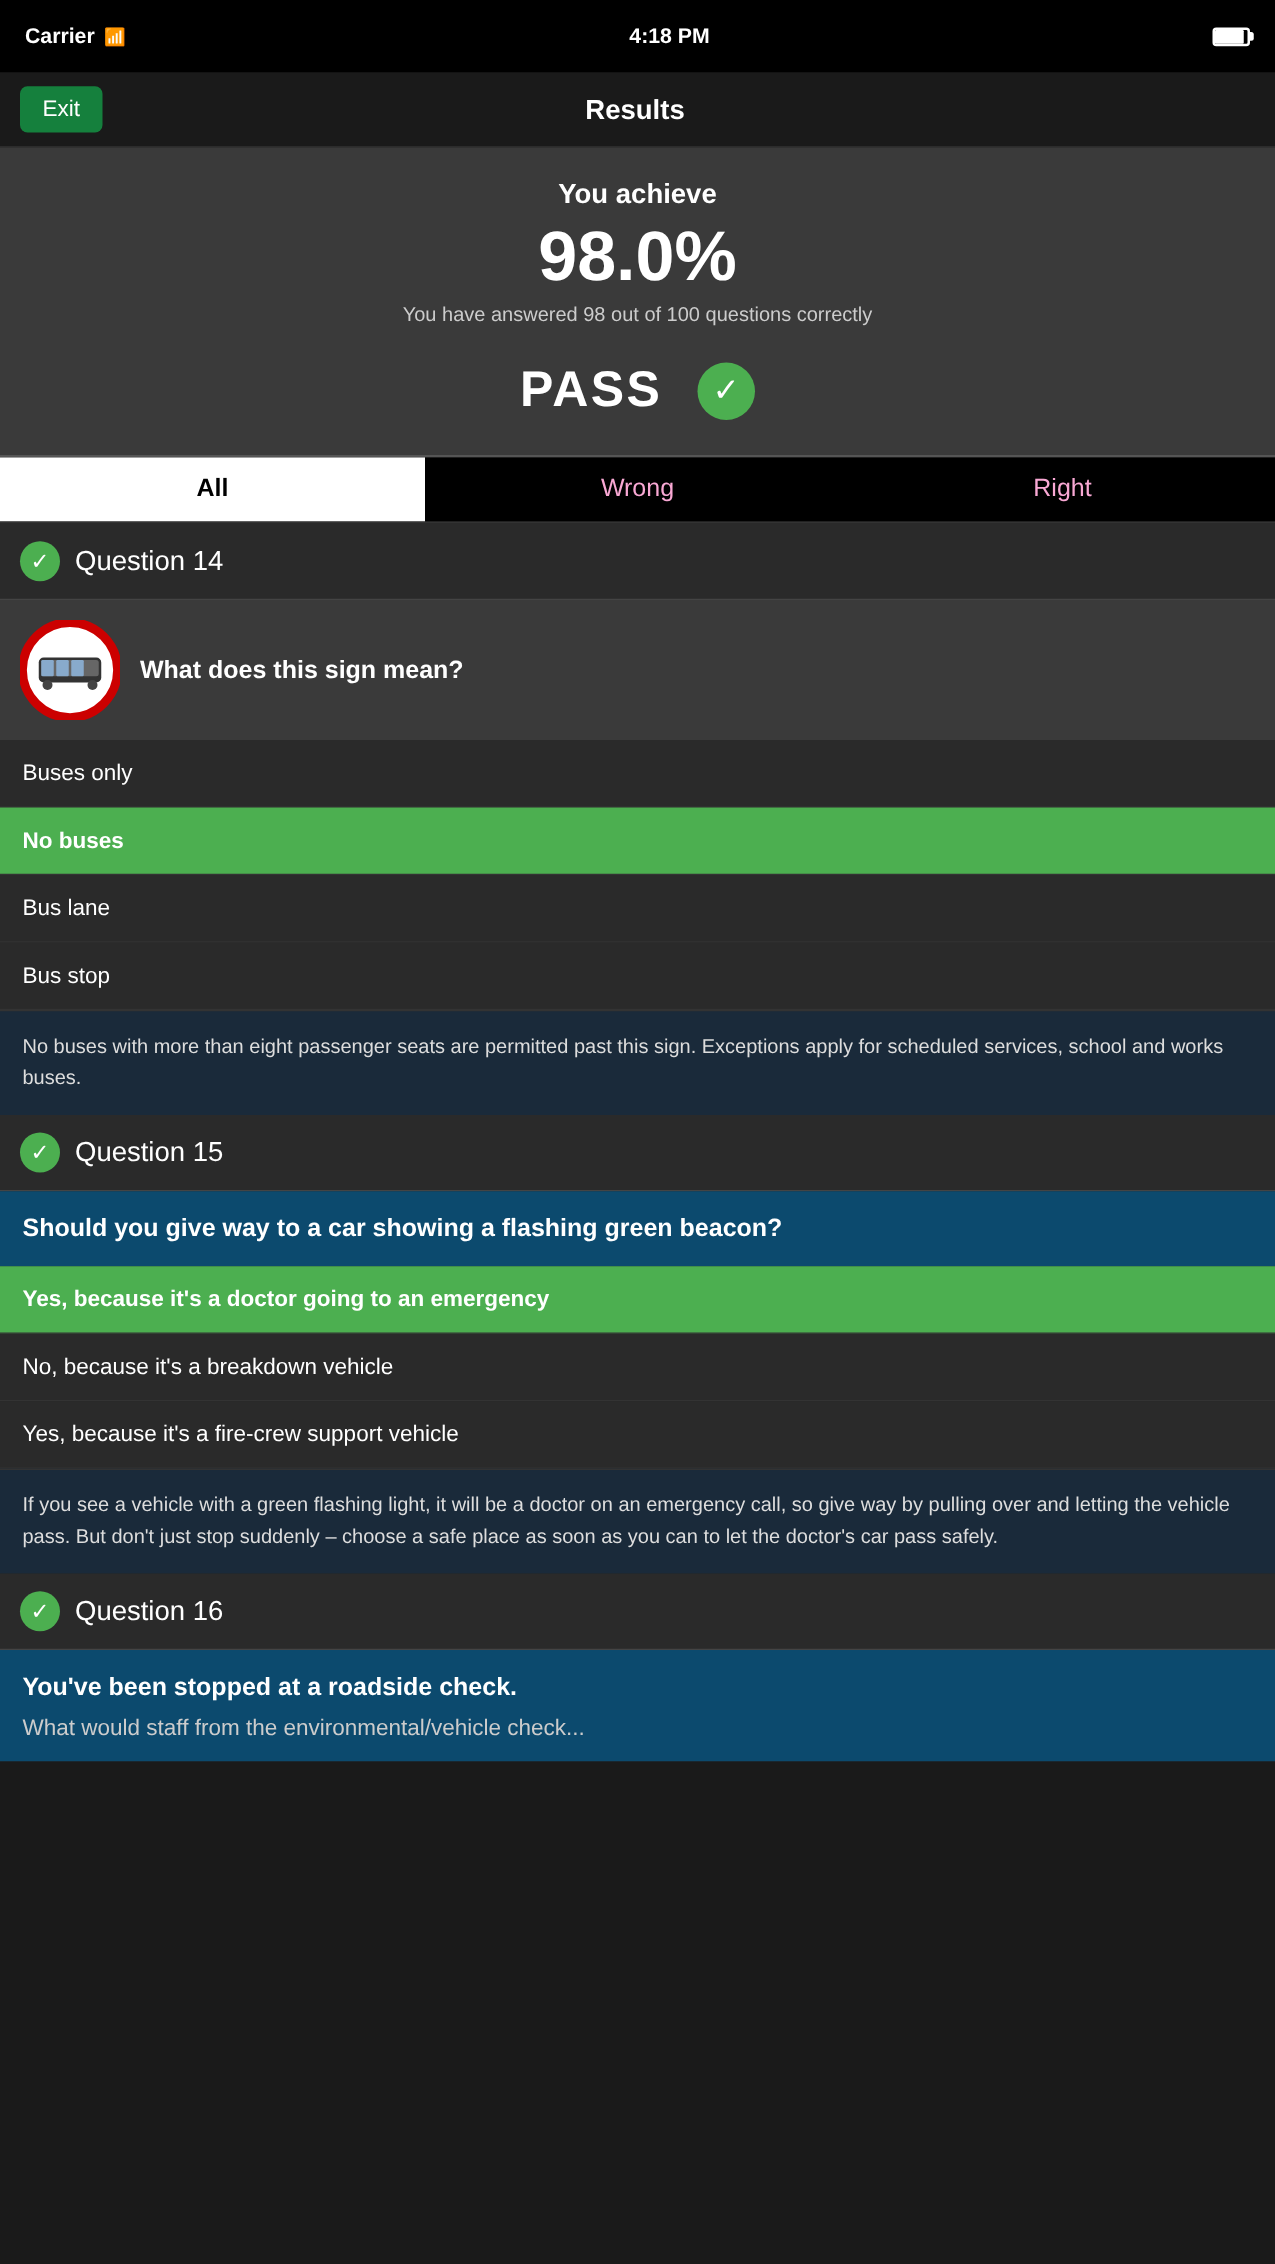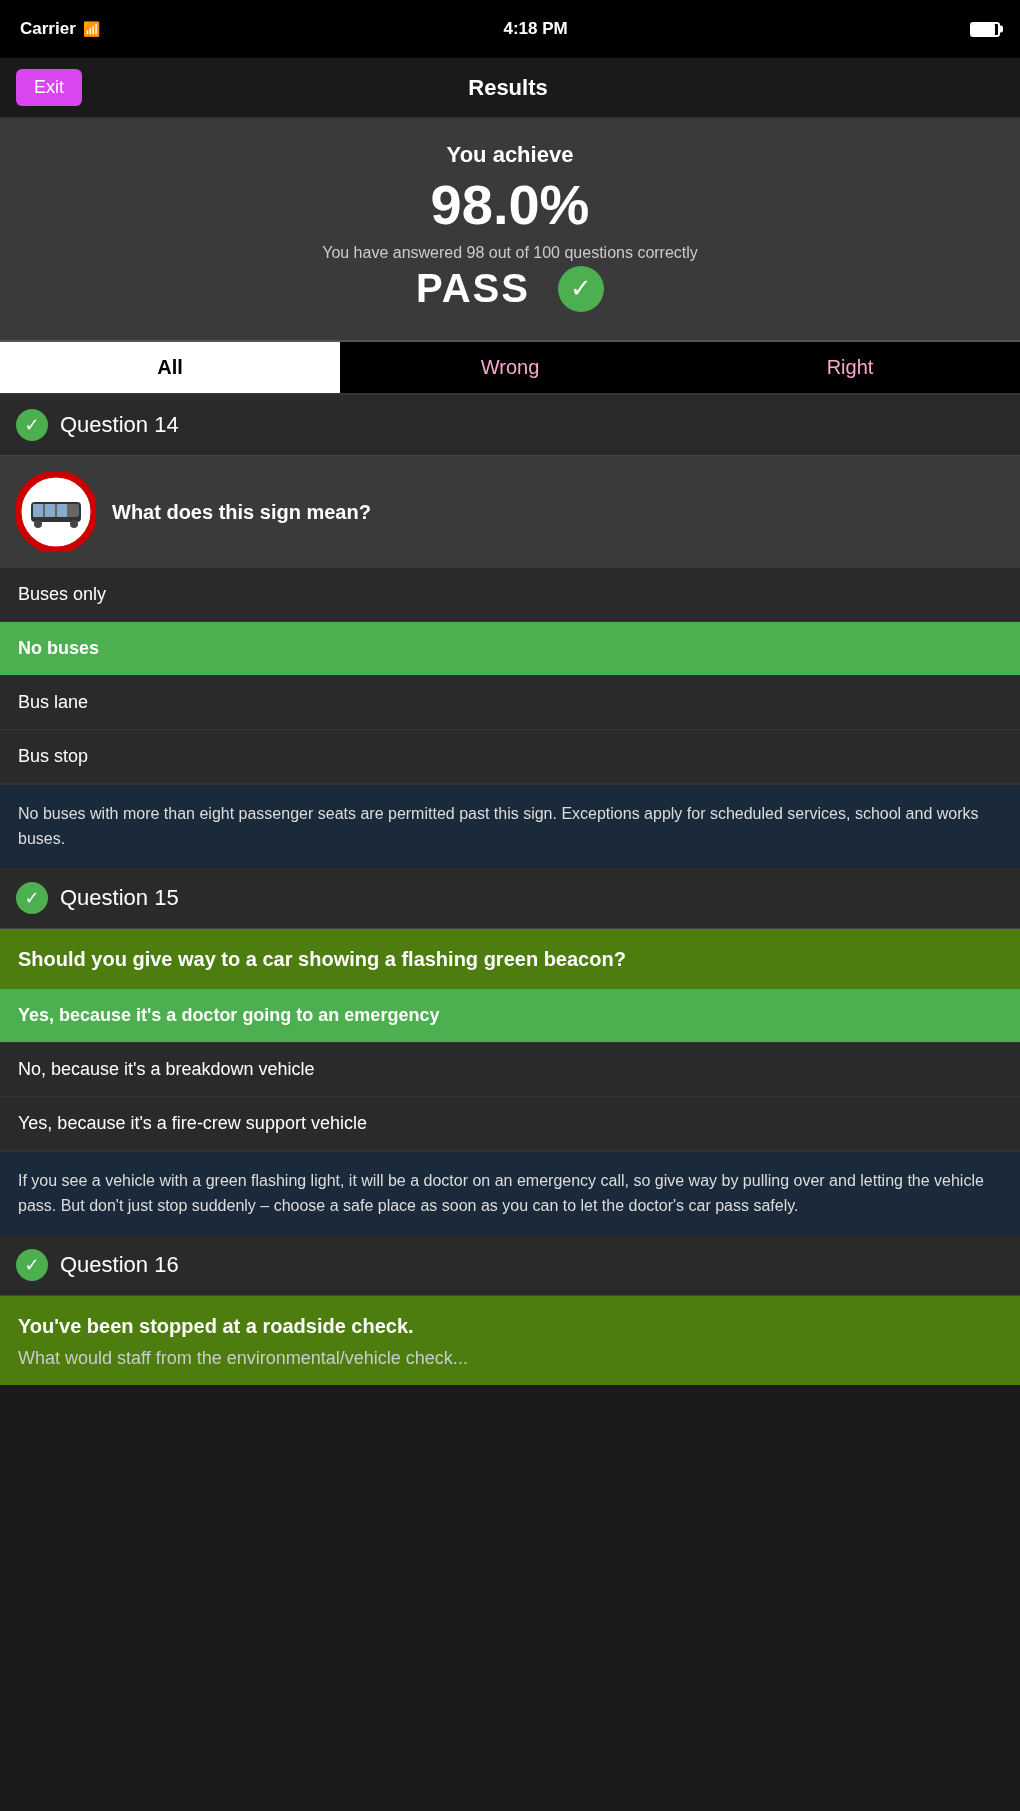--- a/index.html
+++ b/index.html
@@ -67,21 +67,21 @@
     
     .header {
       background: #1a1a1a;
       display: flex;
       align-items: center;
       padding: 12px 16px;
       height: 60px;
       border-bottom: 1px solid #333;
     }
     .exit-button {
-      background: #d946ef;
+      background: #15803d;
       color: #fff;
       border: none;
       padding: 8px 18px;
       border-radius: 6px;
       font-size: 18px;
       cursor: pointer;
     }
     .header-title {
       flex: 1;
       text-align: center;
@@ -104,21 +104,21 @@
     }
     .score-percent {
       font-size: 56px;
       font-weight: 700;
       line-height: 1.1;
       margin-bottom: 8px;
     }
     .score-detail {
       font-size: 16px;
       color: #ccc;
-      margin-bottom: 4px;
+      margin-bottom: 28px;
     }
     .pass-row {
       display: flex;
       justify-content: center;
       align-items: center;
       gap: 28px;
     }
     .pass-text {
       font-size: 40px;
       font-weight: 800;
@@ -229,21 +229,21 @@
       padding: 16px 18px;
       font-size: 16px;
       color: #ddd;
       line-height: 1.6;
       border-top: 1px solid #333;
     }
 
     
     .question-body-text {
       padding: 16px 18px;
-      background: #4d7c0f;
+      background: #0c4a6e;
     }
     .question-body-text .question-text {
       font-size: 20px;
       font-weight: 700;
       line-height: 1.4;
     }
   </style>
 </head>
 <body>
 

